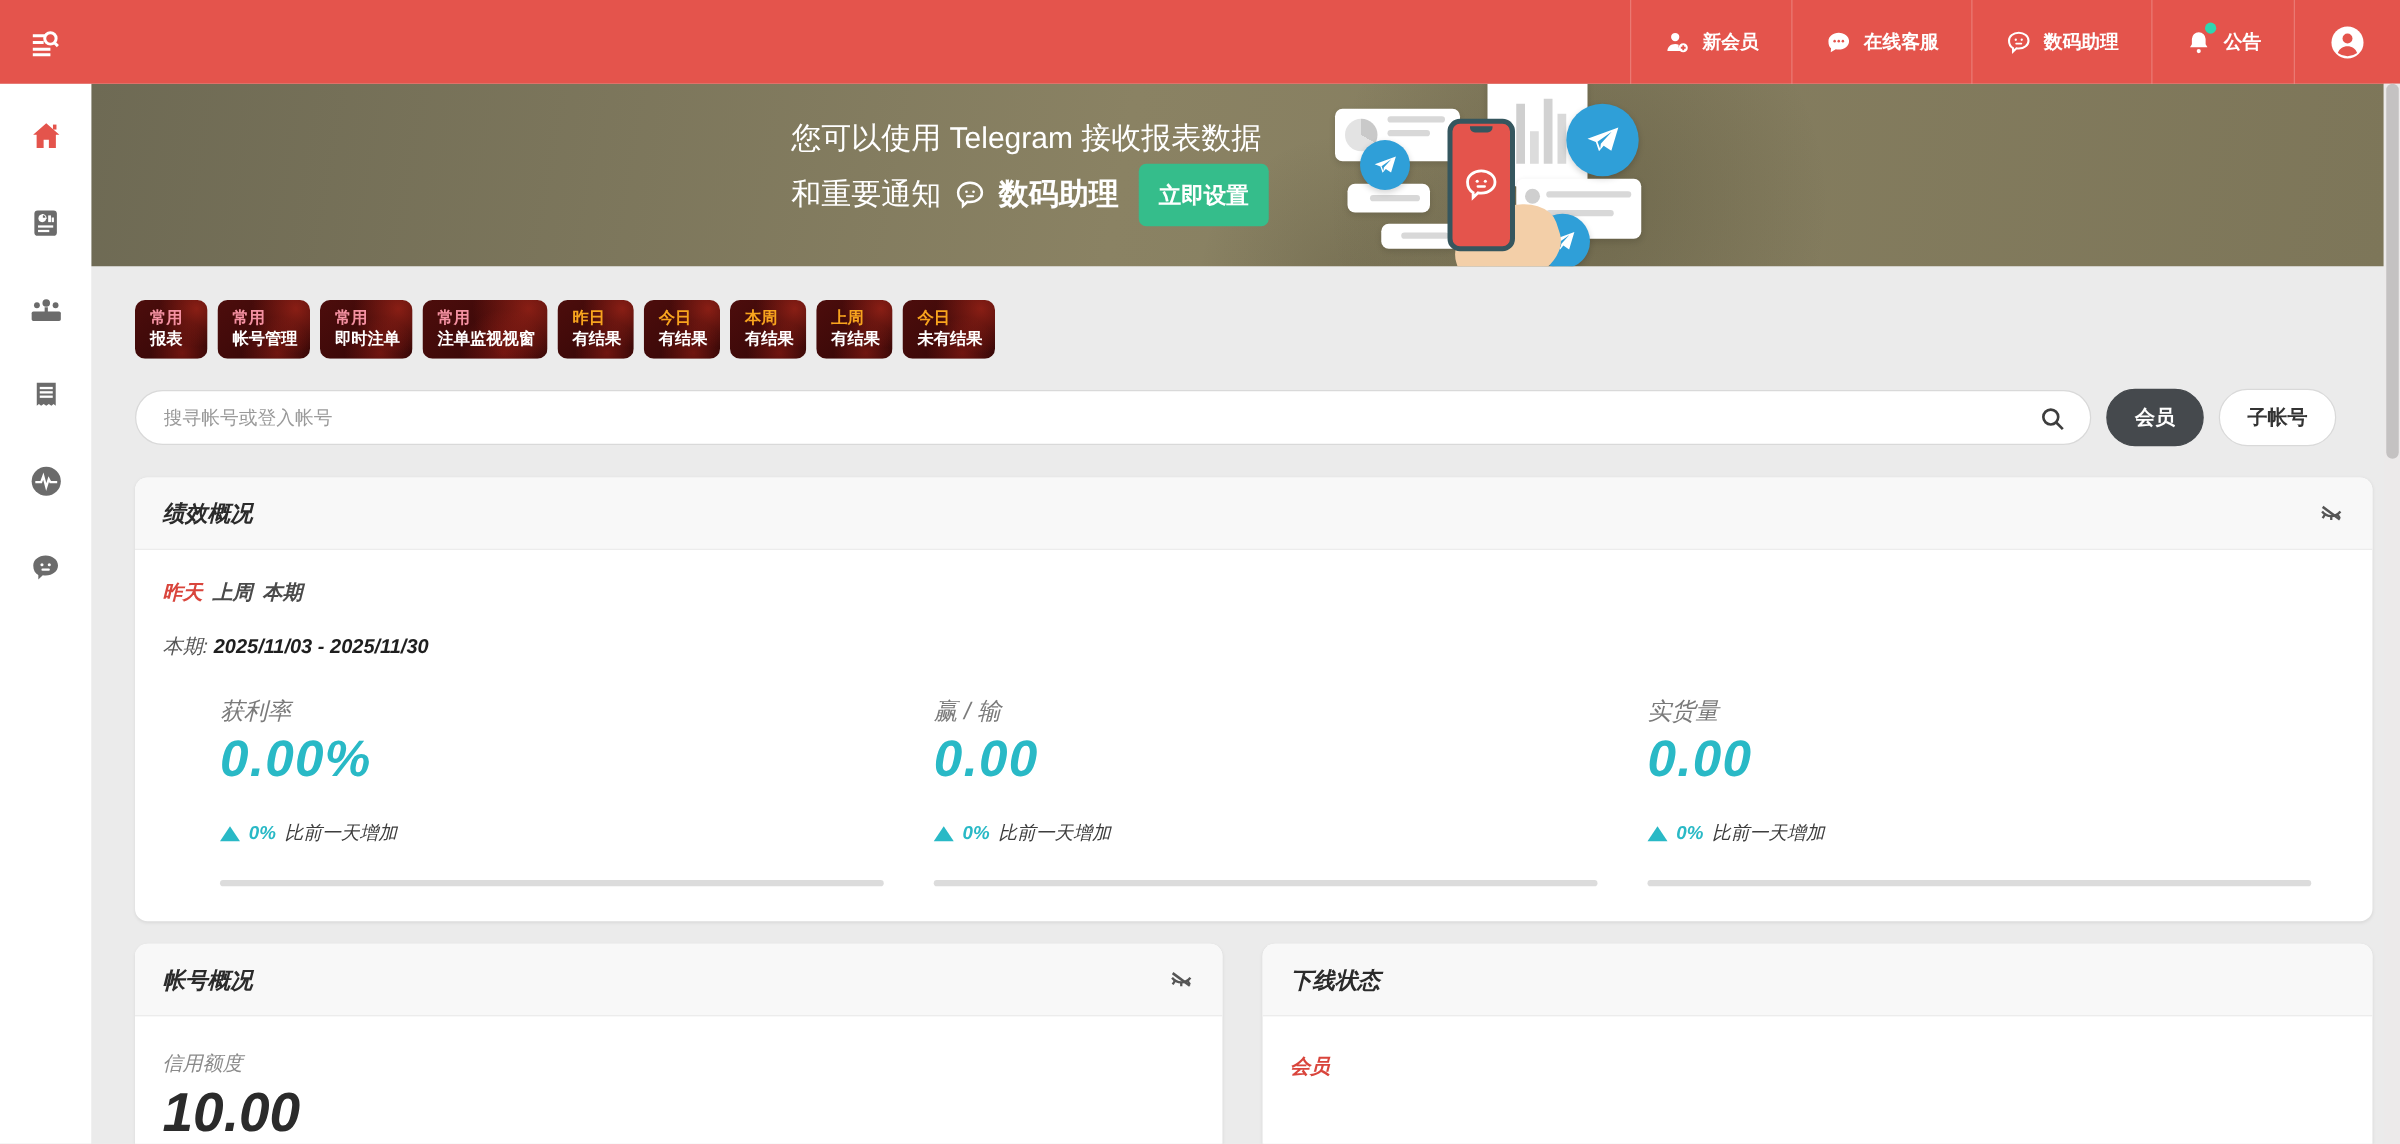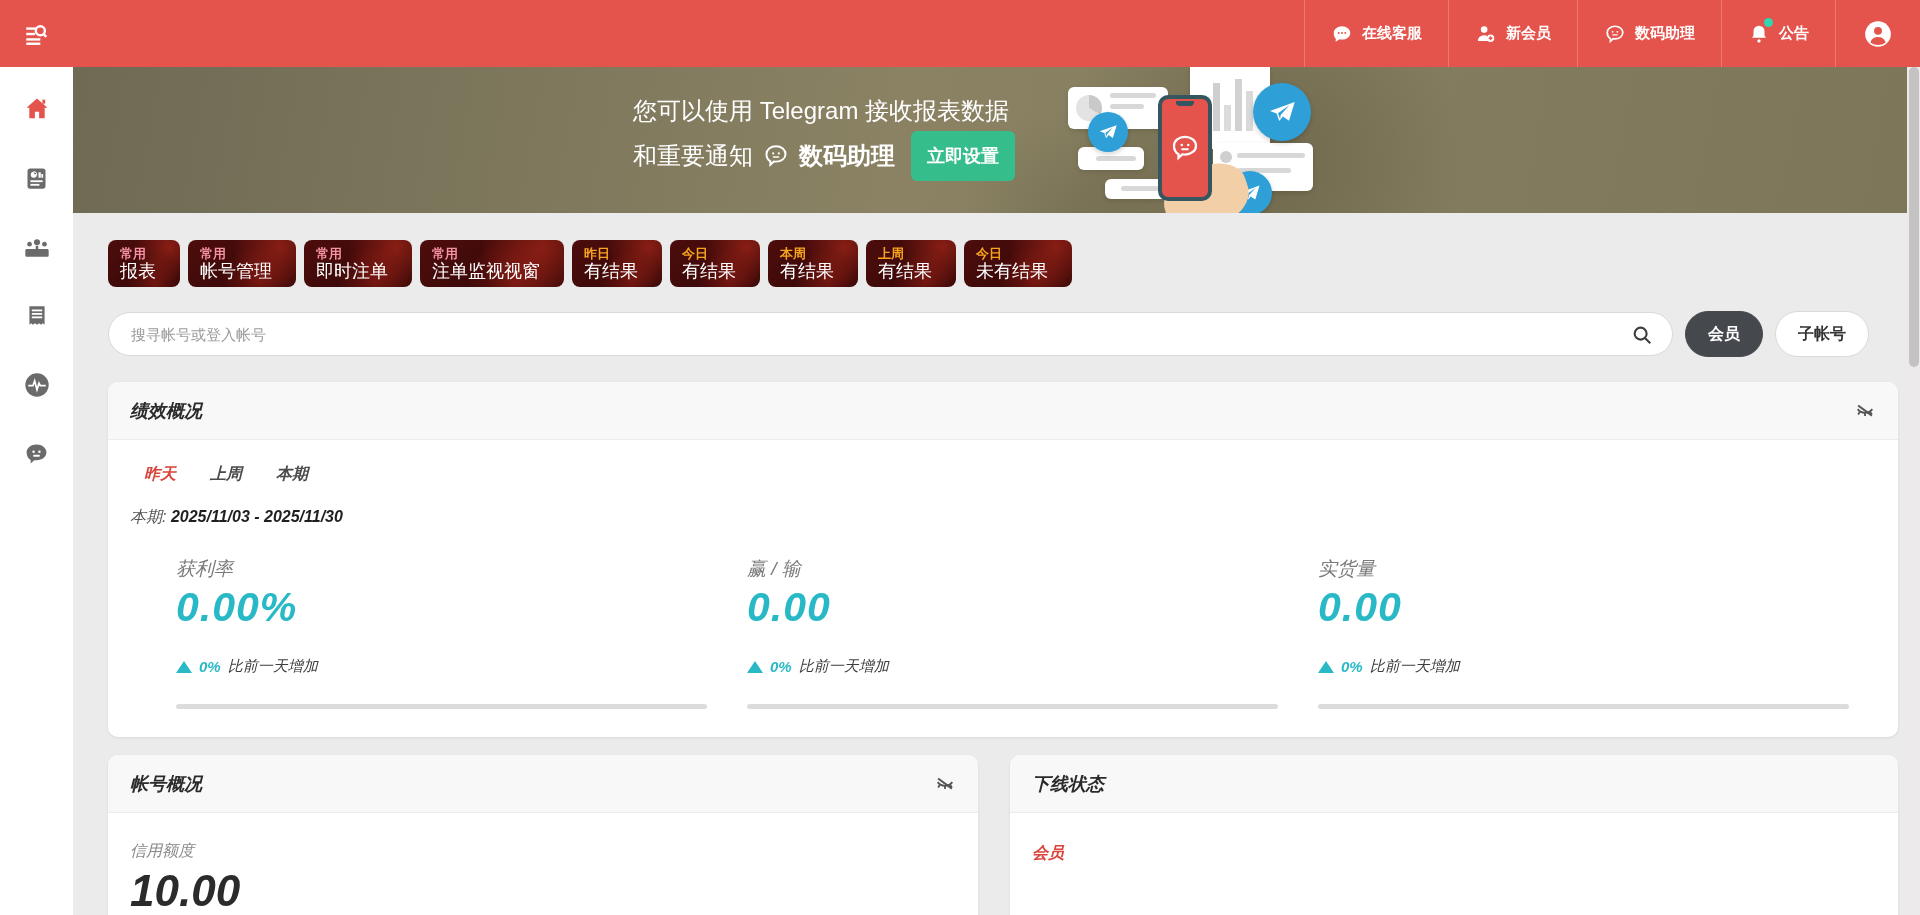--- a/index.html
+++ b/index.html
@@ -35,47 +35,47 @@
   .art { position:absolute; }
   .wcard { background:#fff; border-radius:6px; box-shadow:0 2px 5px rgba(0,0,0,.12); }
   .gline { height:5px; background:#d8d8d8; border-radius:3px; margin:6px 8px 0 8px; }
   .tg { border-radius:50%; background:#2f9fd8; display:flex; align-items:center; justify-content:center; box-shadow:0 2px 5px rgba(0,0,0,.18); }
   .phone { background:#e4544c; border:4px solid #35565e; border-radius:10px; display:flex; align-items:center; justify-content:center; }
   .phone .notch { position:absolute; top:2px; left:50%; transform:translateX(-50%); width:18px; height:5px; background:#35565e; border-radius:0 0 4px 4px; }
   .hand { background:#f3cfa8; border-radius:50% 40% 45% 45%; transform:rotate(-18deg); }
 
   
   .tags { position:absolute; top:240px; left:108px; display:flex; gap:8px; }
-  .tag { position:relative; height:47px; border-radius:8px; padding:6px 24px 0 12px; cursor:pointer; overflow:hidden; min-width:58px;
+  .tag { position:relative; height:47px; border-radius:8px; padding:6px 10px 0 12px; cursor:pointer; overflow:hidden; min-width:58px;
     background:
       radial-gradient(circle at 85% 15%, rgba(201,48,31,.55), rgba(201,48,31,0) 48%),
       radial-gradient(circle at 65% 90%, rgba(170,35,25,.5), rgba(170,35,25,0) 45%),
       linear-gradient(135deg,#4d0d0c,#2f0606); }
   .tag .l1 { font-size:13px; font-weight:bold; line-height:16px; }
   .tag.pink .l1 { color:#f491a2; }
   .tag.orange .l1 { color:#f8a41e; }
-  .tag .l2 { font-size:18px; font-weight:normal; color:#fff; line-height:18px; }
+  .tag .l2 { font-size:13px; font-weight:bold; color:#fff; line-height:18px; }
 
   
   .search-row { position:absolute; top:311px; left:108px; width:1770px; display:flex; align-items:center; gap:12px; }
   .search-box { position:relative; width:1565px; }
   .search-box input { width:100%; height:44px; border:1px solid #d9d9d9; border-radius:23px; padding:0 52px 0 22px; font-size:15px; color:#333; background:#fff; outline:none; font-family:inherit; }
   .search-box input::placeholder { color:#9a9a9a; }
   .search-glass { position:absolute; right:20px; top:12px; cursor:pointer; }
   .pill-btn { height:46px; border-radius:23px; border:1px solid #d9d9d9; background:#fff; color:#333; font-size:16px; font-weight:bold; padding:0 22px; cursor:pointer; font-family:inherit; }
   .pill-btn.dark { background:#45494d; border-color:#45494d; color:#fff; }
 
   
   .card { position:absolute; background:#fff; border-radius:10px; box-shadow:0 1px 3px rgba(0,0,0,.08); overflow:hidden;font-style:italic; }
   .card-head { height:58px; background:#f8f8f8; border-bottom:1px solid #ececec; display:flex; align-items:center; justify-content:space-between; padding:0 22px; }
   .card-title { font-size:18px; font-weight:bold; color:#2b2b2b; }
   .eye-btn { cursor:pointer; color:#555; display:flex; }
 
   .perf-card { top:382px; left:108px; width:1790px; height:355px; }
-  .perf-tabs { display:flex; gap:34px; padding:24px 22px 0 36px;align-items:center; }
+  .perf-tabs { display:flex; gap:8px; padding:24px 22px 0 22px;align-items:center; }
   .perf-tab { font-size:16px; font-weight:bold; color:#4a4a4a; cursor:pointer; }
   .perf-tab.active { color:#d9453c; }
   .perf-period { padding:22px 22px 0 22px; font-size:16px; color:#555; }
   .perf-period b { color:#1f1f1f; }
   .metrics { display:grid; grid-template-columns:1fr 1fr 1fr; column-gap:40px; padding:28px 49px 0 22px;margin-left:46px; }
   .metric-label { font-size:19px; color:#7a7a7a; }
   .metric-value { font-size:41px; font-weight:bold; color:#29b9c6; margin-top:2px; letter-spacing:1px; }
   .metric-delta { display:flex; align-items:center; gap:7px; margin-top:26px; font-size:15px; color:#3d3d3d; }
   .tri-up { width:0; height:0; border-left:8px solid transparent; border-right:8px solid transparent; border-bottom:12px solid #29b9c6; }
   .delta-pct { color:#29b9c6; font-weight:bold; }
@@ -104,34 +104,34 @@
         <line x1="3" y1="12" x2="11" y2="12"></line>
         <line x1="3" y1="17" x2="16" y2="17"></line>
         <line x1="3" y1="21" x2="16" y2="21"></line>
       <circle cx="16" cy="9" r="4.2"></circle>
         <line x1="19" y1="12.2" x2="21.5" y2="14.7"></line>
     </svg>
   </div>
   <nav class="topnav">
     <div class="nav-item">
       <svg width="22" height="22" viewBox="0 0 24 24" fill="#fff">
+        <circle cx="10" cy="7.2" r="3.6"></circle>
+        <path d="M3.2 19.5c0-3.8 3-6.2 6.8-6.2 1.1 0 2.1.2 3 .6a5.6 5.6 0 0 0 2.6 5.6H3.2z"></path>
+        <path d="M17 12.6a4 4 0 1 1 0 8 4 4 0 0 1 0-8zm-.8 1.9v1.3h-1.3v1.6h1.3v1.3h1.6v-1.3h1.3v-1.6h-1.3v-1.3h-1.6z" fill-rule="evenodd"></path>
+      </svg>
+      <span>新会员</span>
+    </div>
+    <div class="nav-item">
+      <svg width="22" height="22" viewBox="0 0 24 24" fill="#fff">
         <path d="M12 3.5c5 0 9 3.2 9 7.3s-4 7.3-9 7.3c-.9 0-1.8-.1-2.6-.3L5 20.5l.3-3.4c-1.5-1.3-2.3-3-2.3-6.3 0-4.1 4-7.3 9-7.3z"></path>
         <circle cx="8.4" cy="10.8" r="1.1" fill="#e4544c"></circle>
           <circle cx="12" cy="10.8" r="1.1" fill="#e4544c"></circle>
           <circle cx="15.6" cy="10.8" r="1.1" fill="#e4544c"></circle>
       </svg>
       <span>在线客服</span>
-    </div>
-    <div class="nav-item">
-      <svg width="22" height="22" viewBox="0 0 24 24" fill="#fff">
-        <circle cx="10" cy="7.2" r="3.6"></circle>
-        <path d="M3.2 19.5c0-3.8 3-6.2 6.8-6.2 1.1 0 2.1.2 3 .6a5.6 5.6 0 0 0 2.6 5.6H3.2z"></path>
-        <path d="M17 12.6a4 4 0 1 1 0 8 4 4 0 0 1 0-8zm-.8 1.9v1.3h-1.3v1.6h1.3v1.3h1.6v-1.3h1.3v-1.6h-1.3v-1.3h-1.6z" fill-rule="evenodd"></path>
-      </svg>
-      <span>新会员</span>
     </div>
     <div class="nav-item">
       <svg width="22" height="22" viewBox="0 0 24 24" fill="none" stroke="#fff" stroke-width="1.8">
         <path d="M12 3.5c4.8 0 8.5 3 8.5 6.9s-3.7 6.9-8.5 6.9c-.7 0-1.4-.1-2-.2L7 20v-3C5 15.7 3.5 13.6 3.5 10.4c0-3.9 3.7-6.9 8.5-6.9z"></path>
         <circle cx="9.4" cy="9.6" r="1" fill="#fff" stroke="none"></circle>
           <circle cx="14.6" cy="9.6" r="1" fill="#fff" stroke="none"></circle>
         <rect x="9" y="12.2" width="6" height="1.5" rx=".7" fill="#fff" stroke="none"></rect>
       </svg>
       <span>数码助理</span>
     </div>

